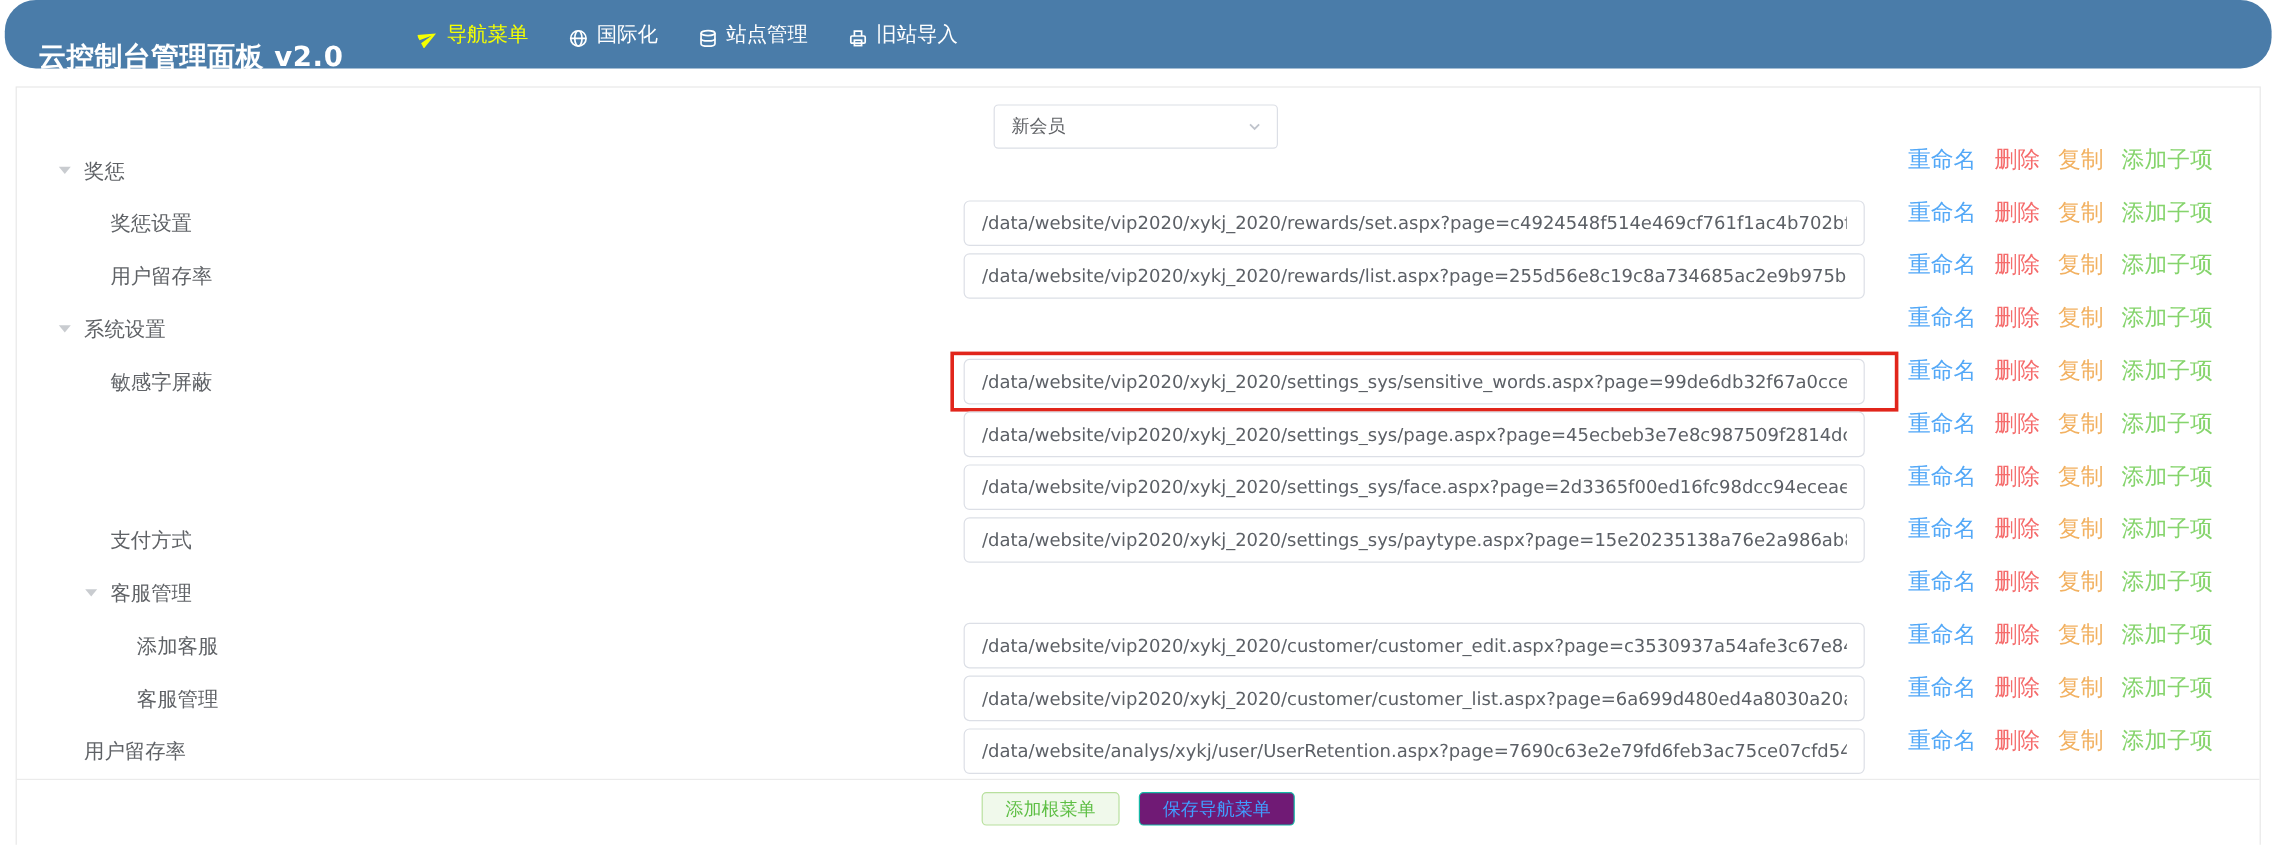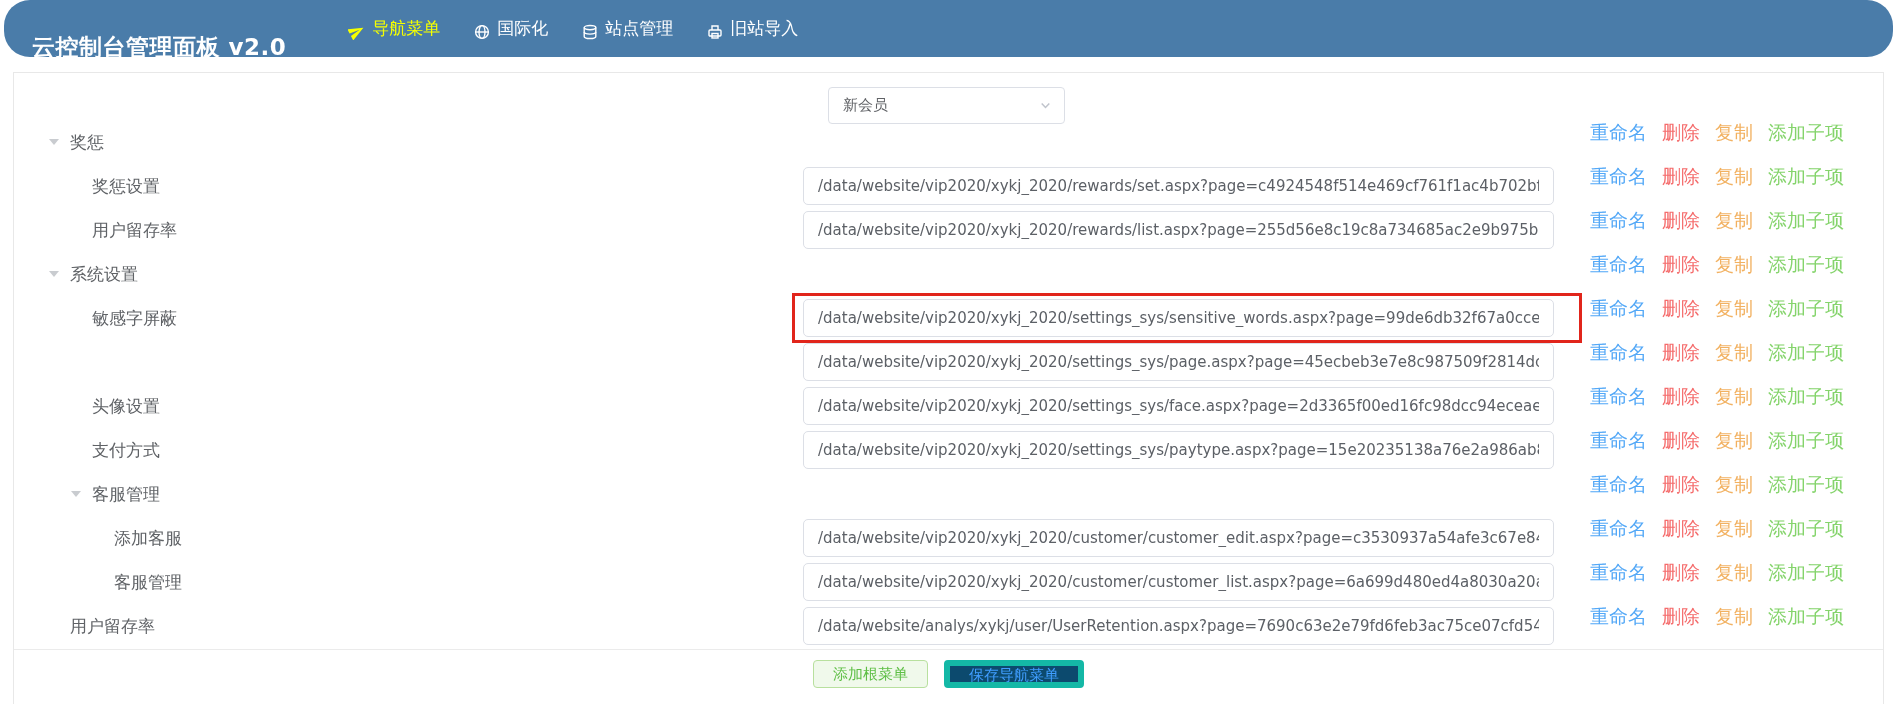--- a/index.html
+++ b/index.html
@@ -41,21 +41,21 @@
   .actions { position:absolute; right:39px; top:0; height:44px;
     display:flex; align-items:flex-start; gap:15px; font-size:19px; white-space:nowrap; }
   .actions a { text-decoration:none; cursor:pointer; }
 
   
   .footer { position:absolute; left:0; top:576px; width:100%; border-top:1px solid #ebebeb;
     display:flex; justify-content:center; align-items:flex-start; padding-top:10px; gap:16px; }
   .btn { height:28px; border-radius:4px; font-size:15px; padding:0 19px;
     cursor:pointer; font-family:inherit; }
   .btn-green { background:#f0f9eb; border:1px solid #b8e09e; color:#5ebf45; }
-  .btn-blue  { background:#0c4a6e; border:6px solid #14b8a6; color:#409eff; }
+  .btn-blue  { background:#701a75; border:1px solid #14b8a6; color:#409eff; }
 </style>
 </head>
 <body>
 
 <div class="header">
   <div class="title">云控制台管理面板 v2.0</div>
   <div class="nav">
     <div class="nav-item active">
       <span>
         <svg viewBox="0 0 24 24" width="17" height="17">
@@ -180,24 +180,20 @@
       <div class="row">
         <input class="url-input" value="/data/website/vip2020/xykj_2020/settings_sys/page.aspx?page=45ecbeb3e7e8c987509f2814dcc88539" style="">
         <div class="actions">
           <a style="color: rgb(83, 168, 247);">重命名</a>
           <a style="color: rgb(245, 108, 108);">删除</a>
           <a style="color: rgb(242, 177, 97);">复制</a>
           <a style="color: rgb(133, 212, 108);">添加子项</a>
         </div>
       </div>
       <div class="row">
-        <div class="tree-cell" style="padding-left: 57px;">
-          <span class="tri-slot"></span>
-          <span class="tree-label">头像设置</span>
-        </div>
         <input class="url-input" value="/data/website/vip2020/xykj_2020/settings_sys/face.aspx?page=2d3365f00ed16fc98dcc94eceae9db15" style="">
         <div class="actions">
           <a style="color: rgb(83, 168, 247);">重命名</a>
           <a style="color: rgb(245, 108, 108);">删除</a>
           <a style="color: rgb(242, 177, 97);">复制</a>
           <a style="color: rgb(133, 212, 108);">添加子项</a>
         </div>
       </div>
       <div class="row">
         <div class="tree-cell" style="padding-left: 57px;">

